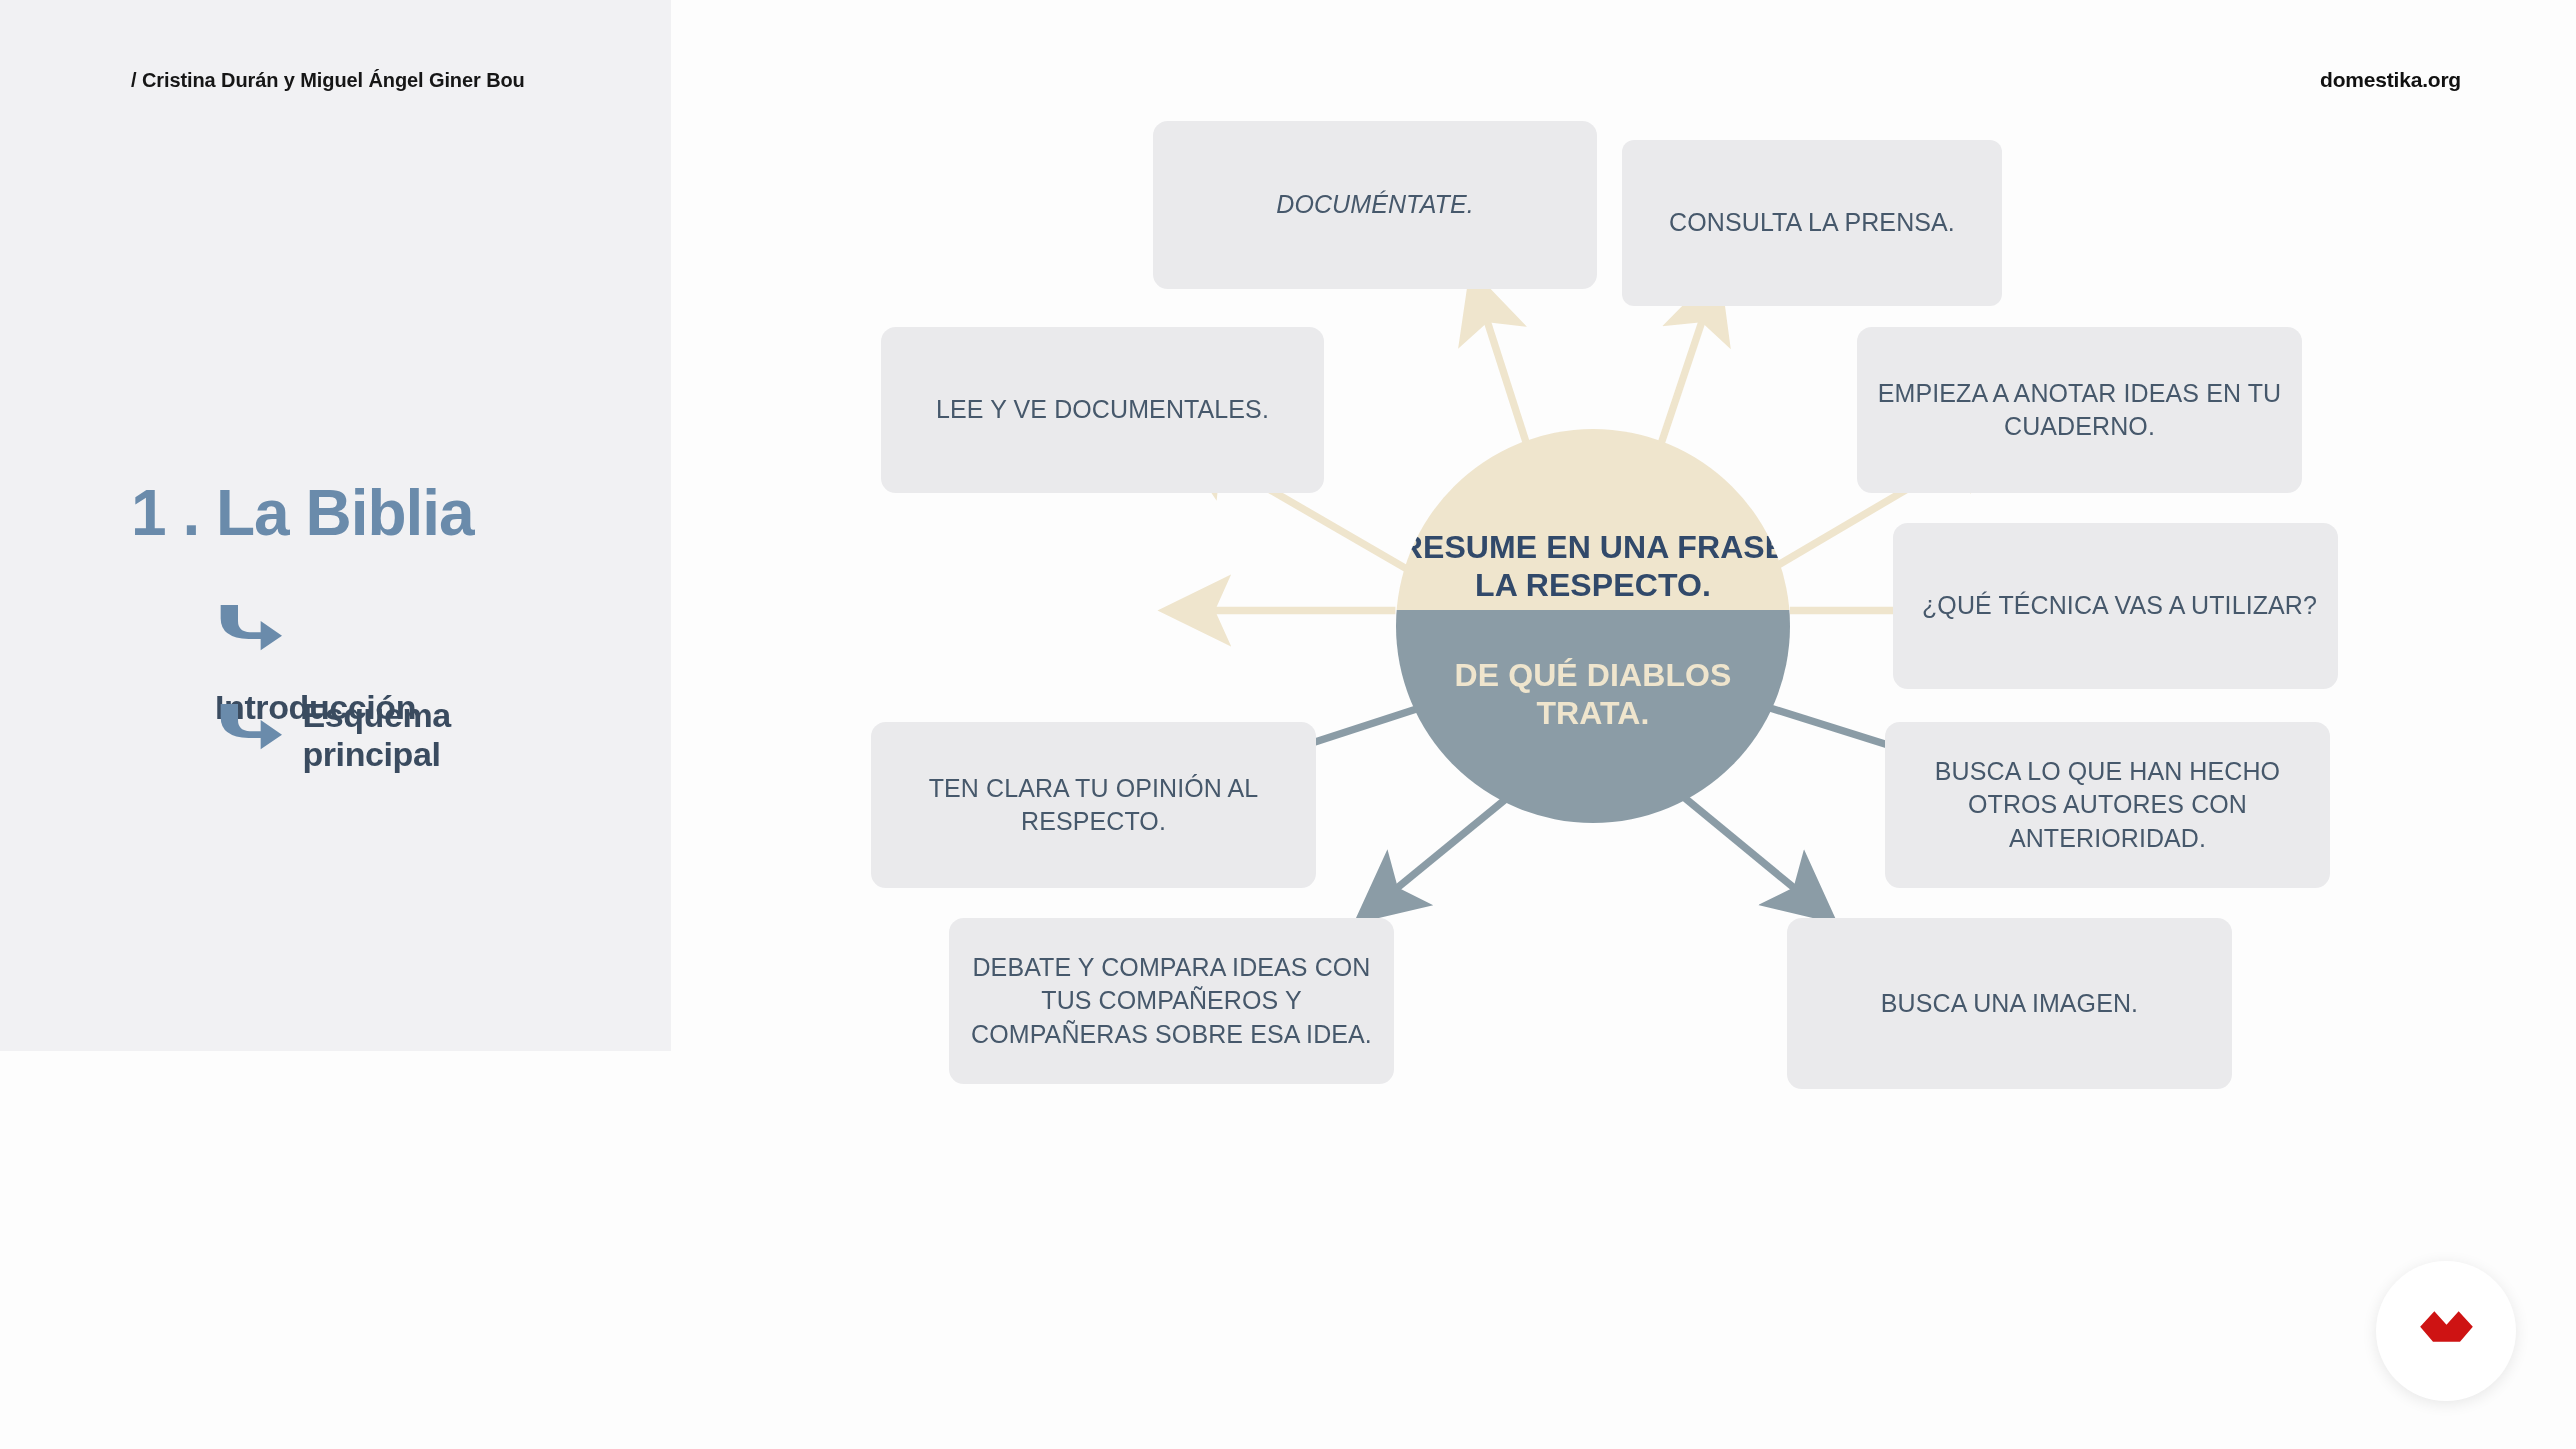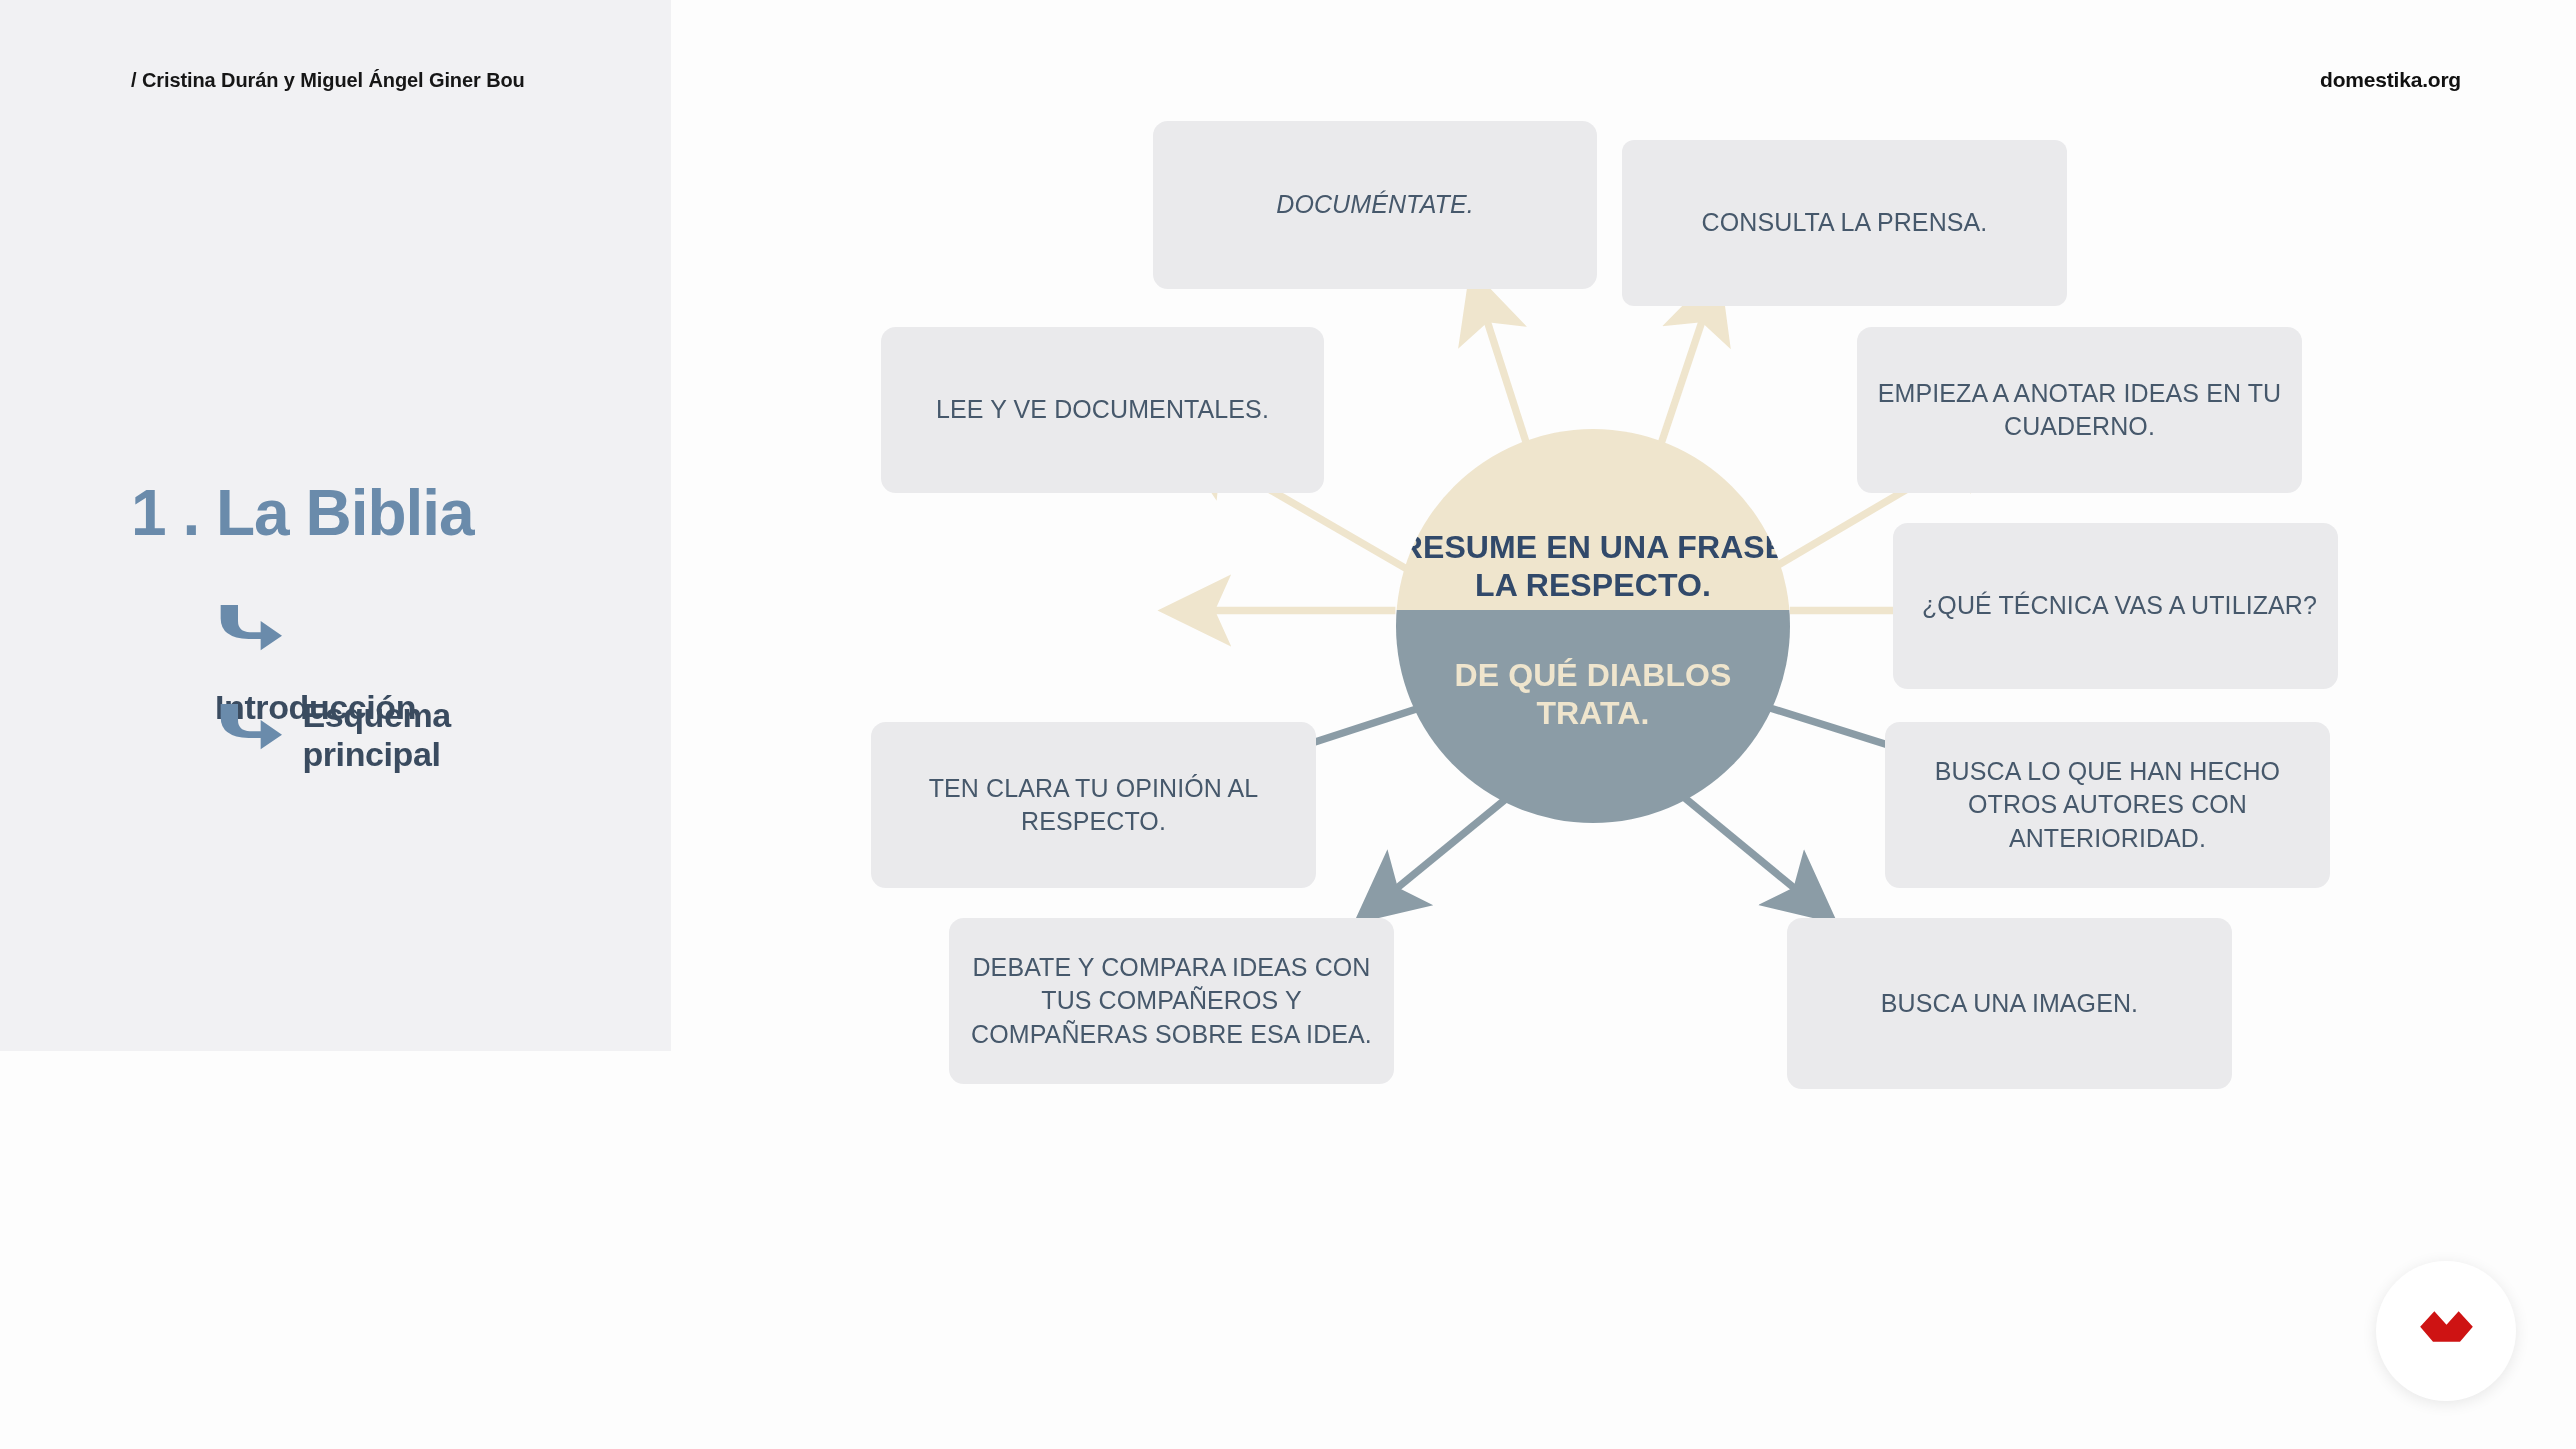--- a/index.html
+++ b/index.html
@@ -257,21 +257,21 @@
       </div>
       <div id="circle-bottom-half">
         <div id="circle-bottom-text">DE QUÉ DIABLOS TRATA.</div>
       </div>
     </div>
 
     <div class="node-box" style="left:482px; top:121px; width:444px; height:168px;font-style:italic;">
       <span class="node-text">DOCUMÉNTATE.</span>
     </div>
 
-    <div class="node-box" style="left:951px; top:140px; width:445px; height:166px;border-radius:12px;">
+    <div class="node-box" style="left:951px; top:140px; width:380px; height:166px;border-radius:12px;">
       <span class="node-text">CONSULTA LA PRENSA.</span>
     </div>
 
     <div class="node-box" style="left:210px; top:327px; width:443px; height:166px;">
       <span class="node-text">LEE Y VE DOCUMENTALES.</span>
     </div>
 
     <div class="node-box" style="left:1186px; top:327px; width:445px; height:166px;">
       <span class="node-text">EMPIEZA A ANOTAR IDEAS EN TU CUADERNO.</span>
     </div>

